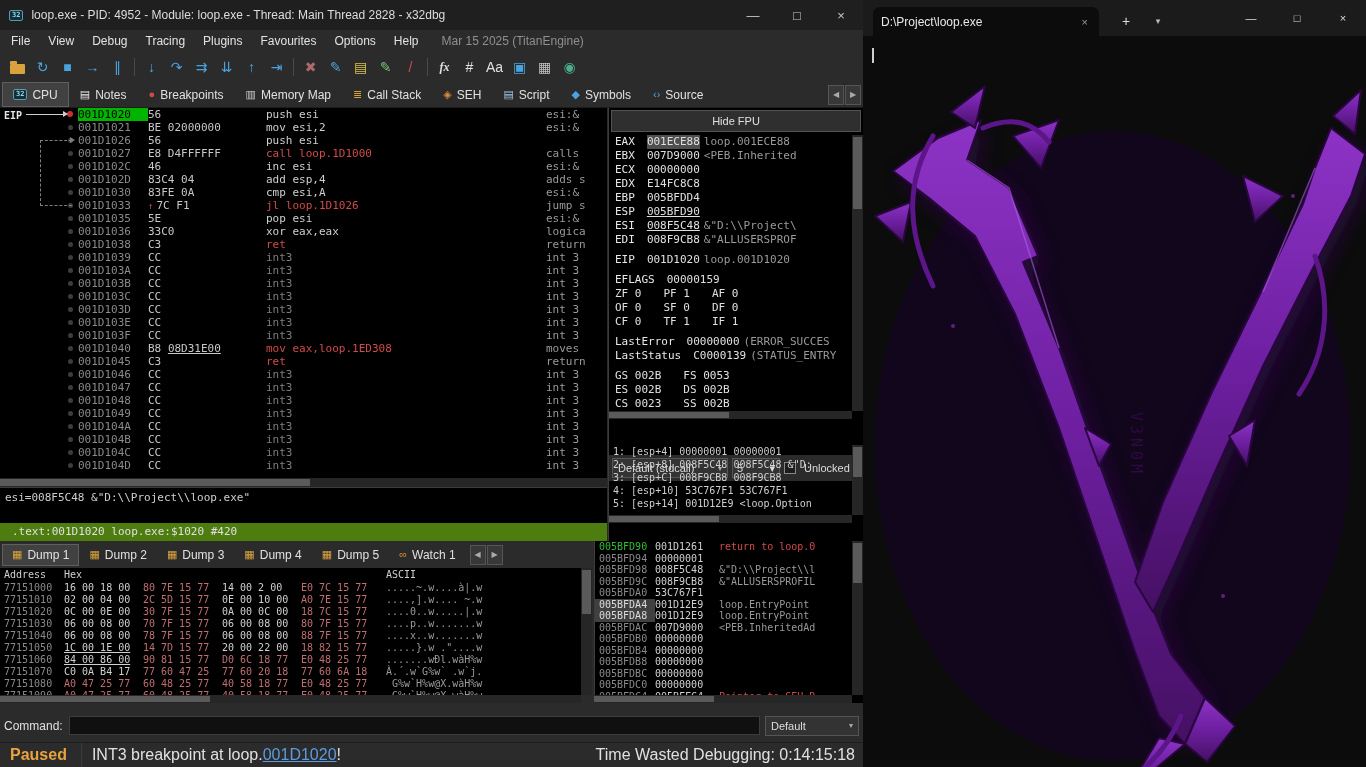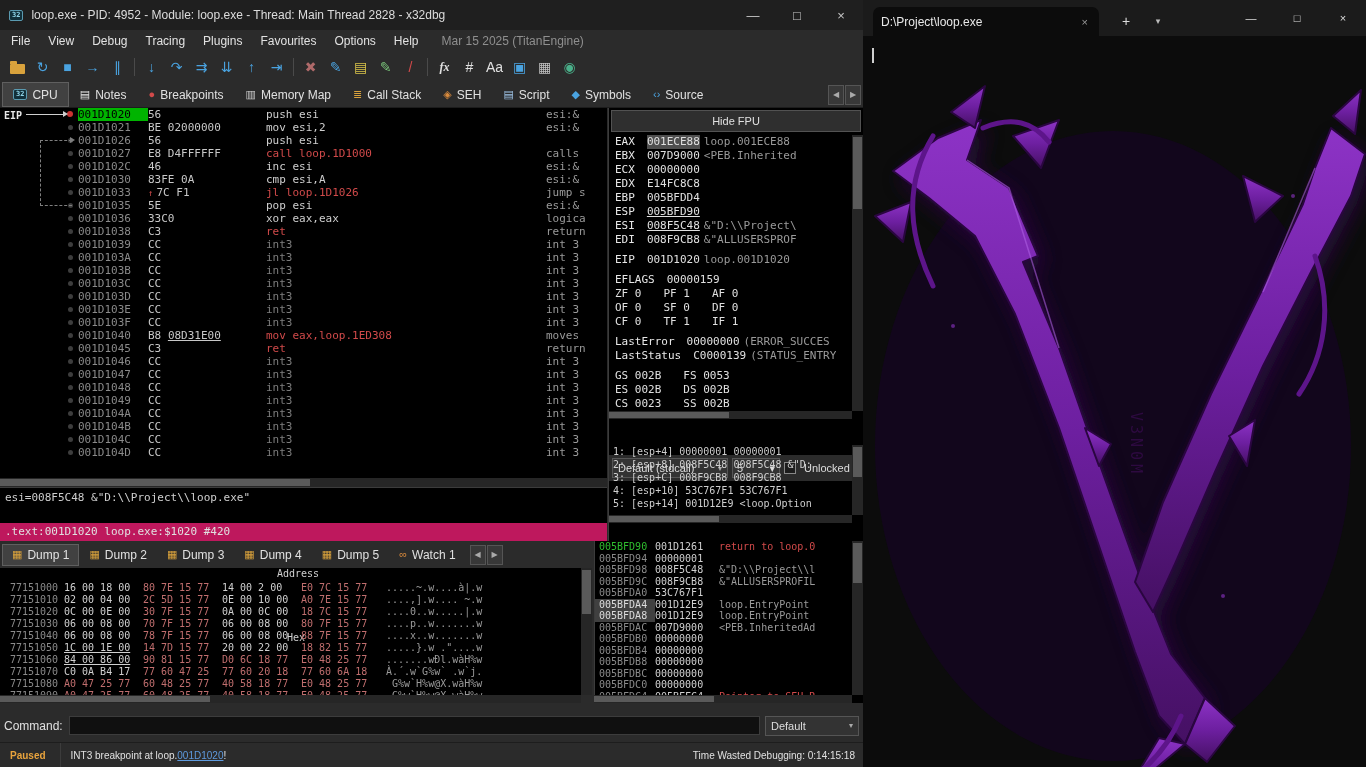--- a/index.html
+++ b/index.html
@@ -50,21 +50,21 @@
   .eipline{position:absolute;left:26px;top:6px;width:38px;height:0;border-top:1px solid #cfcfcf;z-index:3;}
   .eiphead{position:absolute;left:63px;top:3px;width:0;height:0;border-left:5px solid #cfcfcf;border-top:3px solid transparent;border-bottom:3px solid transparent;z-index:3;}
   .jbracket{position:absolute;left:40px;top:32px;width:32px;height:66px;border-left:1px dashed #7f7f7f;border-top:1px dashed #7f7f7f;border-bottom:1px dashed #7f7f7f;z-index:2;}
   .jbrackethead{position:absolute;left:70px;top:29px;width:0;height:0;border-left:5px solid #7f7f7f;border-top:3px solid transparent;border-bottom:3px solid transparent;z-index:2;}
   .hscroll{position:absolute;background:#262626;}
   .hthumb{position:absolute;top:1px;bottom:1px;background:#5a5a5a;}
   .vscroll{position:absolute;background:#262626;}
   .vthumb{position:absolute;left:1px;right:1px;background:#5a5a5a;}
   .dis-hscroll{left:0;top:478px;width:607px;height:9px;}
   .infobox{position:absolute;left:0;top:487px;width:607px;height:36px;background:#000;border-top:1px solid #3c3c3c;color:#cfcfcf;font:11px/15px "DejaVu Sans Mono",monospace;padding:2px 5px;}
-  .statusline{position:absolute;left:0;top:523px;width:607px;height:18px;background:#be185d;color:#e0e0e0;font:11px/18px "DejaVu Sans Mono",monospace;padding-left:5px;}
+  .statusline{position:absolute;left:0;top:523px;width:607px;height:18px;background:#4d7c0f;color:#e0e0e0;font:11px/18px "DejaVu Sans Mono",monospace;padding-left:12px;}
 
   
   .rpane{position:absolute;left:608px;top:108px;width:255px;height:433px;background:#000;border-left:1px solid #3c3c3c;}
   .hidefpu{position:absolute;left:2px;top:2px;right:2px;height:22px;border:1px solid #525252;background:#2f2f2f;color:#e0e0e0;font-size:11px;display:flex;align-items:center;justify-content:center;}
   .regs{position:absolute;left:0;top:27px;right:12px;height:276px;overflow:hidden;font:11px/14px "DejaVu Sans Mono",monospace;}
   .rline{height:14px;display:flex;white-space:pre;padding-left:6px;}
   .rname{color:#e8e8e8;padding-right:12px;}
   .rval{color:#e0e0e0;}
   .rval.sel{background:#4f4f4f;}
   .rval.und{text-decoration:underline;}
@@ -84,26 +84,26 @@
   .arow{height:13px;white-space:pre;color:#cfcfcf;padding-left:4px;}
   .args-vscroll{right:0;top:337px;width:11px;height:70px;}
   .args-hscroll{left:0;top:407px;width:243px;height:8px;}
 
   
   .docktabs{position:absolute;left:0;top:541px;width:592px;height:27px;background:#2b2b2b;display:flex;align-items:center;padding-left:2px;}
   .dktab{display:flex;align-items:center;gap:5px;padding:3px 9px;font-size:12px;color:#e0e0e0;border:1px solid transparent;}
   .dktab.active{background:#414141;border:1px solid #5f5f5f;}
   .dockarrows{display:flex;gap:1px;margin-left:4px;}
   .dump{position:absolute;left:0;top:568px;width:592px;height:127px;background:#000;font:10px/12px "DejaVu Sans Mono",monospace;overflow:hidden;}
-  .duhead{display:flex;height:14px;color:#cfcfcf;align-items:center;flex-direction:column;}
+  .duhead{display:flex;height:14px;color:#cfcfcf;align-items:center;}
   .duhead .h-addr{flex:0 0 64px;padding-left:4px;}
   .duhead .h-hex{flex:0 0 316px;}
   .duhead .h-ascii{padding-left:6px;}
   .durow{height:12px;display:flex;white-space:pre;}
-  .duaddr{flex:0 0 64px;color:#8a8a8a;padding-left:4px;text-align:center;}
+  .duaddr{flex:0 0 64px;color:#8a8a8a;padding-left:4px;}
   .duhex{flex:0 0 316px;display:flex;}
   .hg{width:79px;color:#d0d0d0;}
   .hg.ptr{color:#c06e6e;}
   .hg.selb{text-decoration:underline;}
   .duascii{color:#9a9a9a;padding-left:6px;}
   .dump-vscroll{left:581px;top:568px;width:11px;height:127px;}
   .dump-hscroll{left:0;top:695px;width:581px;height:8px;}
   .stackpane{position:absolute;left:594px;top:541px;width:269px;height:162px;background:#000;border-left:1px solid #3c3c3c;font:10px/11.5px "DejaVu Sans Mono",monospace;overflow:hidden;}
   .strow{height:11.5px;display:flex;white-space:pre;}
   .staddr{flex:0 0 60px;color:#8a8a8a;padding-left:4px;}
@@ -114,21 +114,21 @@
   .stcmt.red{color:#d14a4a;}
   .stcmt.gray{color:#9a9a9a;}
   .stack-vscroll{left:852px;top:541px;width:11px;height:154px;}
   .stack-hscroll{left:594px;top:695px;width:258px;height:8px;}
 
   
   .cmdbar{position:absolute;left:0;top:712px;width:863px;height:27px;background:#2b2b2b;display:flex;align-items:center;padding:0 4px;}
   .cmdlabel{color:#e0e0e0;font-size:12px;margin-right:6px;}
   .cmdinput{flex:1;height:19px;background:#101010;border:1px solid #3c3c3c;color:#ddd;font:11px "DejaVu Sans Mono",monospace;padding:0 4px;outline:none;}
   .cmdcombo{width:94px;margin-left:5px;}
-  .statusbar{position:absolute;left:0;top:742px;width:863px;height:25px;background:#2b2b2b;border-top:1px solid #1d1d1d;display:flex;align-items:center;font-size:10px;}
+  .statusbar{position:absolute;left:0;top:742px;width:863px;height:25px;background:#2b2b2b;border-top:1px solid #1d1d1d;display:flex;align-items:center;font-size:16px;}
   .paused{color:#e8a33d;font-weight:bold;padding:0 14px 0 10px;border-right:1px solid #3c3c3c;height:100%;display:flex;align-items:center;}
   .smsg{margin-left:10px;color:#e0e0e0;}
   .slink{color:#5e9ade;text-decoration:underline;}
   .stime{margin-left:auto;margin-right:8px;color:#e0e0e0;}
 
   
   .term{position:absolute;left:863px;top:0;width:503px;height:767px;background:#0c0c0c;}
   .tt{position:absolute;left:0;top:0;right:0;height:36px;background:#1b1b1b;}
   .ttab{position:absolute;left:10px;top:7px;width:226px;height:29px;background:#0c0c0c;border-radius:7px 7px 0 0;display:flex;align-items:center;color:#e8e8e8;font-size:12px;padding:0 8px;}
   .ttab .ttitle{flex:1;overflow:hidden;white-space:nowrap;}
@@ -288,20 +288,21 @@
     <span class="eipline"></span>
     <span class="eiphead"></span>
     <span class="jbracket"></span>
     <span class="jbrackethead"></span>
     <div id="drows">
         <div class="drow"><span class="dg"><span class="dot bp"></span></span><span class="da eip">001D1020</span><span class="dby">56</span><span class="di cn">push esi</span><span class="dc">esi:&amp;</span></div>
         <div class="drow"><span class="dg"><span class="dot"></span></span><span class="da">001D1021</span><span class="dby">BE 02000000</span><span class="di cn">mov esi,2</span><span class="dc">esi:&amp;</span></div>
         <div class="drow"><span class="dg"><span class="dot"></span></span><span class="da">001D1026</span><span class="dby">56</span><span class="di cn">push esi</span><span class="dc"></span></div>
         <div class="drow"><span class="dg"><span class="dot"></span></span><span class="da">001D1027</span><span class="dby">E8 D4FFFFFF</span><span class="di cr">call loop.1D1000</span><span class="dc">calls</span></div>
         <div class="drow"><span class="dg"><span class="dot"></span></span><span class="da">001D102C</span><span class="dby">46</span><span class="di cn">inc esi</span><span class="dc">esi:&amp;</span></div>
+        <div class="drow"><span class="dg"><span class="dot"></span></span><span class="da">001D102D</span><span class="dby">83C4 04</span><span class="di cn">add esp,4</span><span class="dc">adds s</span></div>
         <div class="drow"><span class="dg"><span class="dot"></span></span><span class="da">001D1030</span><span class="dby">83FE 0A</span><span class="di cn">cmp esi,A</span><span class="dc">esi:&amp;</span></div>
         <div class="drow"><span class="dg"><span class="dot"></span></span><span class="da">001D1033</span><span class="dby"><span class="jarr">↑</span>7C F1</span><span class="di cr">jl loop.1D1026</span><span class="dc">jump s</span></div>
         <div class="drow"><span class="dg"><span class="dot"></span></span><span class="da">001D1035</span><span class="dby">5E</span><span class="di cn">pop esi</span><span class="dc">esi:&amp;</span></div>
         <div class="drow"><span class="dg"><span class="dot"></span></span><span class="da">001D1036</span><span class="dby">33C0</span><span class="di cn">xor eax,eax</span><span class="dc">logica</span></div>
         <div class="drow"><span class="dg"><span class="dot"></span></span><span class="da">001D1038</span><span class="dby">C3</span><span class="di cr">ret</span><span class="dc">return</span></div>
         <div class="drow"><span class="dg"><span class="dot"></span></span><span class="da">001D1039</span><span class="dby">CC</span><span class="di cg">int3</span><span class="dc">int 3</span></div>
         <div class="drow"><span class="dg"><span class="dot"></span></span><span class="da">001D103A</span><span class="dby">CC</span><span class="di cg">int3</span><span class="dc">int 3</span></div>
         <div class="drow"><span class="dg"><span class="dot"></span></span><span class="da">001D103B</span><span class="dby">CC</span><span class="di cg">int3</span><span class="dc">int 3</span></div>
         <div class="drow"><span class="dg"><span class="dot"></span></span><span class="da">001D103C</span><span class="dby">CC</span><span class="di cg">int3</span><span class="dc">int 3</span></div>
         <div class="drow"><span class="dg"><span class="dot"></span></span><span class="da">001D103D</span><span class="dby">CC</span><span class="di cg">int3</span><span class="dc">int 3</span></div>

